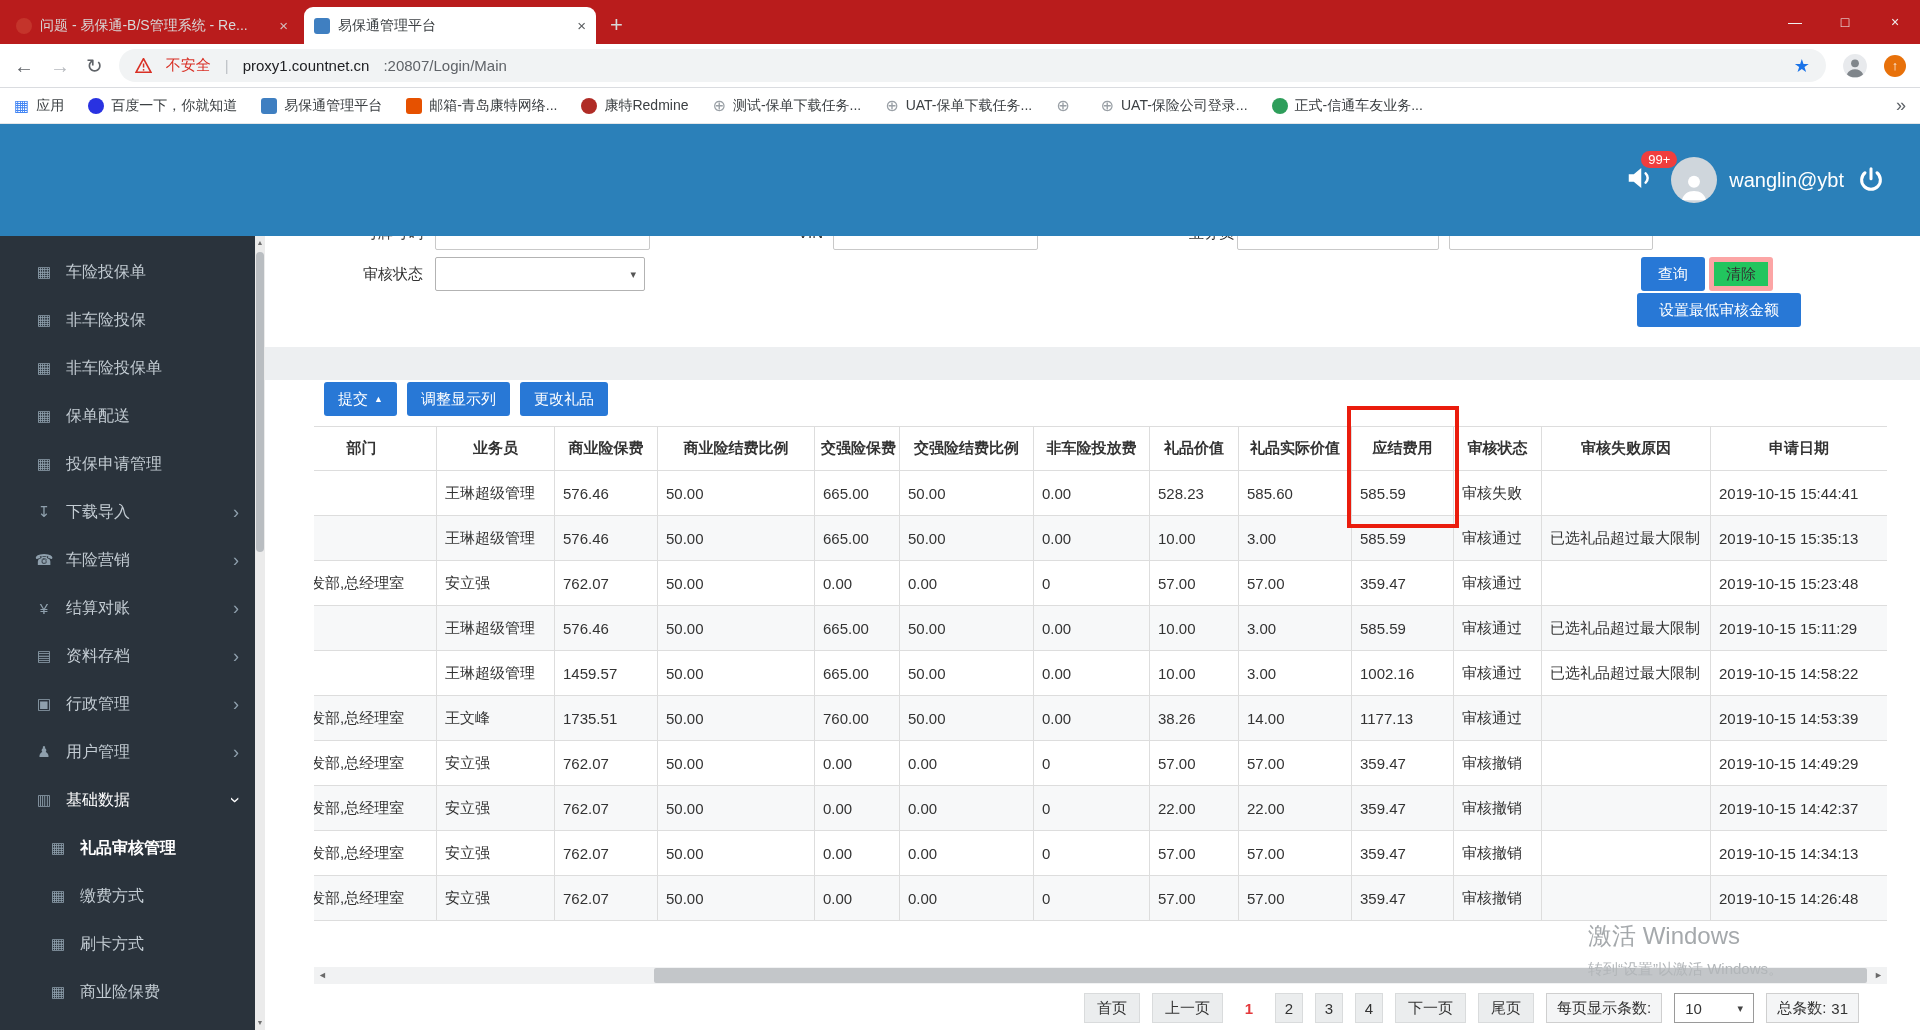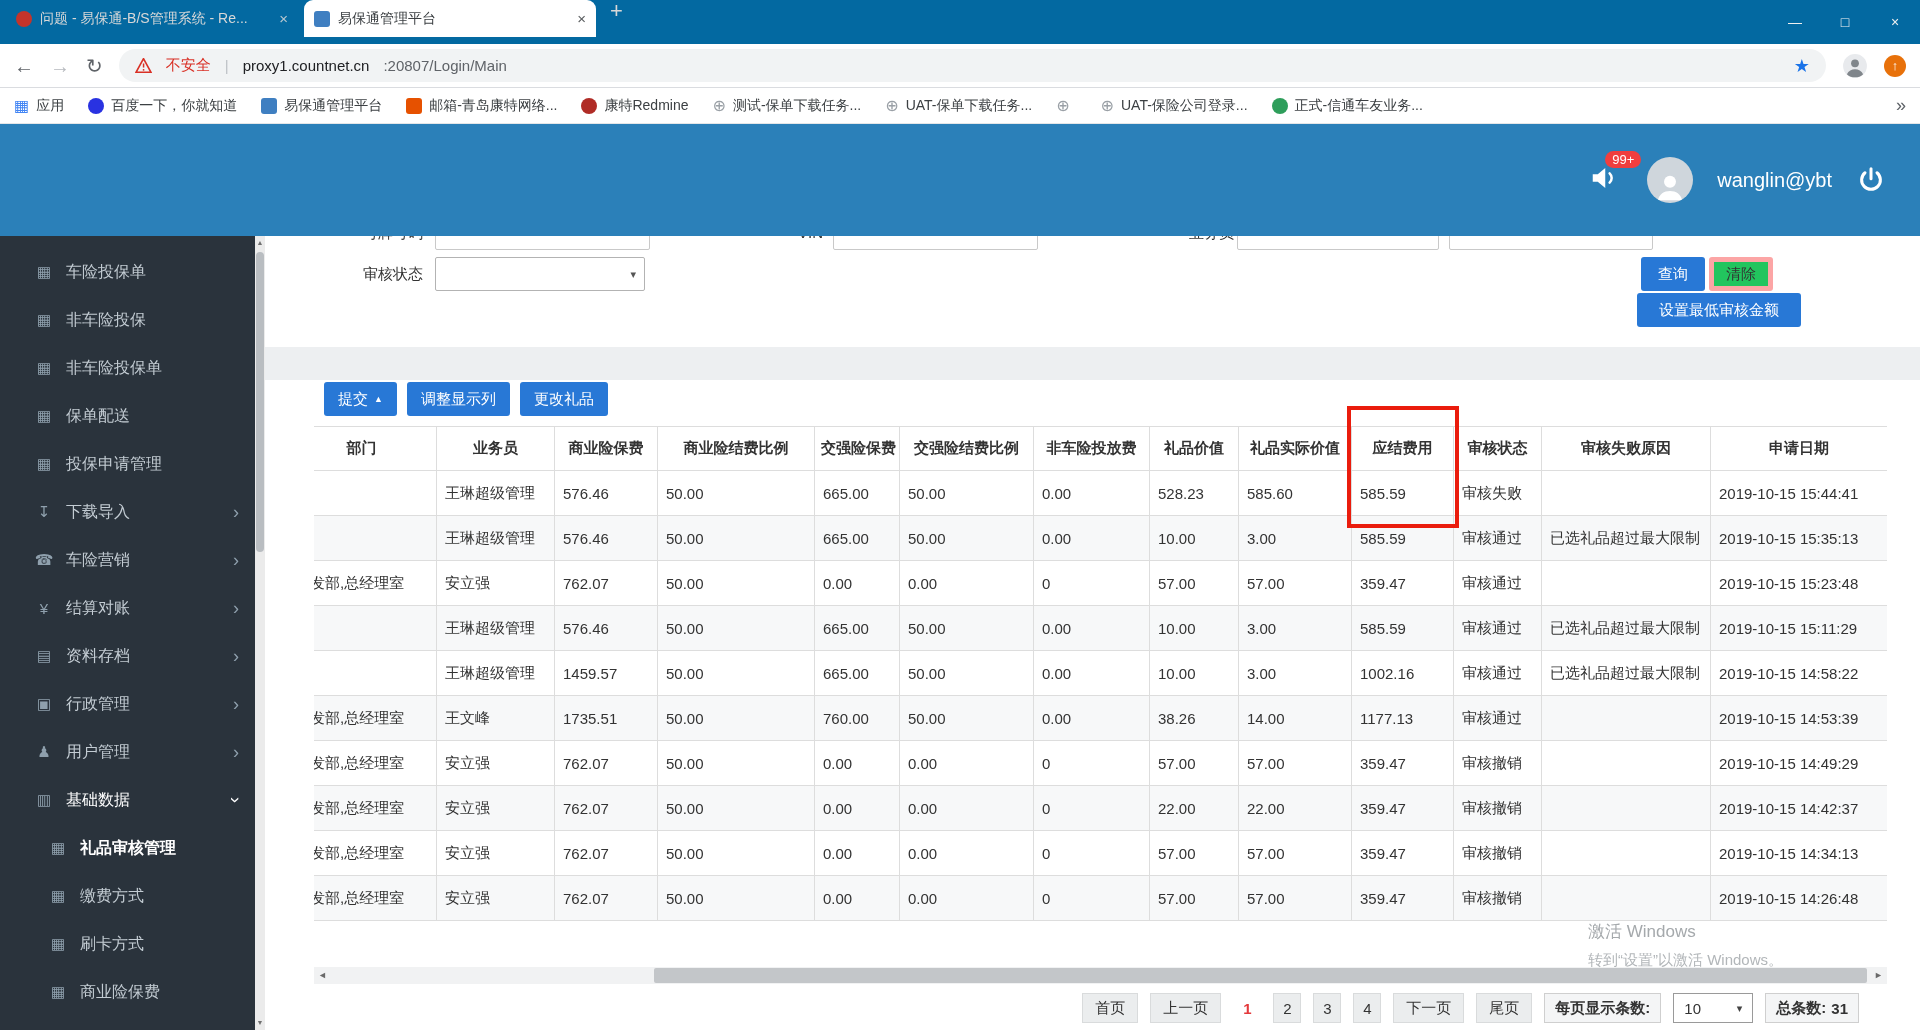--- a/index.html
+++ b/index.html
@@ -1,20 +1,20 @@
 <!DOCTYPE html>
 <html><head>
 <meta charset="utf-8">
 <style>
   *{box-sizing:border-box;margin:0;padding:0}
   html,body{width:1920px;height:1030px;overflow:hidden}
   body{position:relative;font-family:"Liberation Sans","DejaVu Sans",sans-serif;background:#fff;color:#333}
 
   
-  #tabbar{position:absolute;top:0;left:0;width:1920px;height:44px;background:#0369a1;display:flex;align-items:flex-start}
+  #tabbar{position:absolute;top:0;left:0;width:1920px;height:44px;background:#b91c1c;display:flex;align-items:flex-end}
   .tab{width:292px;height:37px;display:flex;align-items:center;gap:8px;padding:0 10px;color:#d8d8d8;font-size:14px;margin-left:6px}
   .tab.active{background:#fff;border-radius:9px 9px 0 0;color:#3c4043}
   .tab .ttl{flex:1;overflow:hidden;white-space:nowrap}
   .fav{width:16px;height:16px;border-radius:50%;flex:none}
   .fav.sq{border-radius:3px}
   .tabclose{font-size:15px;line-height:1;opacity:.85}
   .newtab{color:#d8d8d8;font-size:22px;margin:0 0 8px 14px;line-height:1}
   .winctl{position:absolute;right:0;top:0;height:44px;display:flex}
   .winctl span{width:50px;text-align:center;line-height:44px;color:#f0f0f0;font-size:14px}
 
@@ -34,21 +34,21 @@
   #bmbar{position:absolute;top:88px;left:0;width:1920px;height:36px;background:#fff;border-bottom:1px solid #e4e6e8;display:flex;align-items:center;padding:0 14px}
   .bm{display:flex;align-items:center;gap:7px;font-size:14px;color:#3c4043;margin-right:24px;white-space:nowrap}
   .bmfav{width:16px;height:16px;border-radius:50%;flex:none}
   .bmfav.sq{border-radius:3px}
   .gly{font-size:16px;line-height:1}
   .bm-overflow{margin-left:auto;color:#5f6368;font-size:18px}
 
   
   #apphdr{position:absolute;top:124px;left:0;width:1920px;height:112px;background:#2b80b9;display:flex;align-items:center;padding:0 34px;color:#fff}
   .apptitle{font-size:29px;letter-spacing:1px}
-  .hdr-right{margin-left:auto;display:flex;align-items:center;gap:24px}
+  .hdr-right{margin-left:auto;display:flex;align-items:center;gap:12px}
   .bellwrap{position:relative;width:34px;height:34px}
   .badge{position:absolute;top:-12px;left:16px;background:#f03e3e;color:#fff;font-size:13px;border-radius:10px;padding:1px 7px;white-space:nowrap}
   .avatar{width:46px;height:46px;border-radius:50%;background:#cfd6dc;display:flex;align-items:flex-end;justify-content:center;overflow:hidden}
   .uname{font-size:20px}
 
   
   #sidebar{position:absolute;top:236px;left:0;width:255px;bottom:0;background:#2a333c;padding-top:12px}
   .side-item{height:48px;display:flex;align-items:center;gap:12px;padding:0 16px 0 34px;color:#c3ccd3;font-size:16px;white-space:nowrap}
   .side-item .ico{width:20px;text-align:center;color:#8fa0ad;font-size:15px;flex:none}
   .side-item .lbl{flex:1;overflow:hidden}
@@ -95,27 +95,27 @@
   #grid th:nth-child(13){width:177px}
 
   .hscroll{position:absolute;left:49px;top:731px;width:1573px;height:17px;background:#f1f2f3}
   .hs-ar{position:absolute;top:0;width:17px;height:17px;line-height:17px;text-align:center;font-size:9px;color:#6a6a6a}
   .hs-th{position:absolute;left:340px;right:20px;top:1px;bottom:1px;background:#c3c6c9;border-radius:2px}
 
   .pager{position:absolute;right:61px;top:757px;display:flex;align-items:center;gap:12px;font-size:15px}
   .pg-btn{height:30px;padding:0 12px;background:#ebedee;border:1px solid #d9dbdc;color:#333;font-size:15px;font-family:inherit;display:inline-flex;align-items:center}
   .pg-num{width:28px;height:30px;background:#ebedee;border:1px solid #d9dbdc;display:inline-flex;align-items:center;justify-content:center}
   .pg-num.active{background:transparent;border-color:transparent;color:#e4393c;font-weight:bold}
-  .pg-box{height:30px;display:flex;align-items:center;gap:5px;padding:0 10px;border:1px solid #cfcfcf;background:#f4f5f6;font-weight:bold;white-space:nowrap}
+  .pg-box{height:30px;display:flex;align-items:center;gap:5px;padding:0 10px;border:1px solid #cfcfcf;background:#f4f5f6;font-weight:normal;white-space:nowrap}
   .pg-sel{width:80px;height:30px;border:1px solid #9a9a9a;background:#fff;display:flex;align-items:center;padding:0 10px}
   .pg-sel .caret{margin-left:auto;font-size:11px;color:#444}
 
   .red-box{position:absolute;left:1347px;top:406px;width:112px;height:122px;border:4px solid #ea1c0d;z-index:50;pointer-events:none}
   .watermark{position:absolute;left:1588px;top:920px;color:#a5a9ac;z-index:40;pointer-events:none;white-space:nowrap}
-  .wm1{font-size:17px}
+  .wm1{font-size:24px}
   .wm2{font-size:15px;margin-top:8px;color:#b2b6b9}
 </style>
 </head>
 <body>
 
 <div id="tabbar">
   <div class="tab">
     <span class="fav" style="background:#c4342b"></span>
     <span class="ttl">问题 - 易保通-B/S管理系统 - Re...</span>
     <span class="tabclose">×</span>

